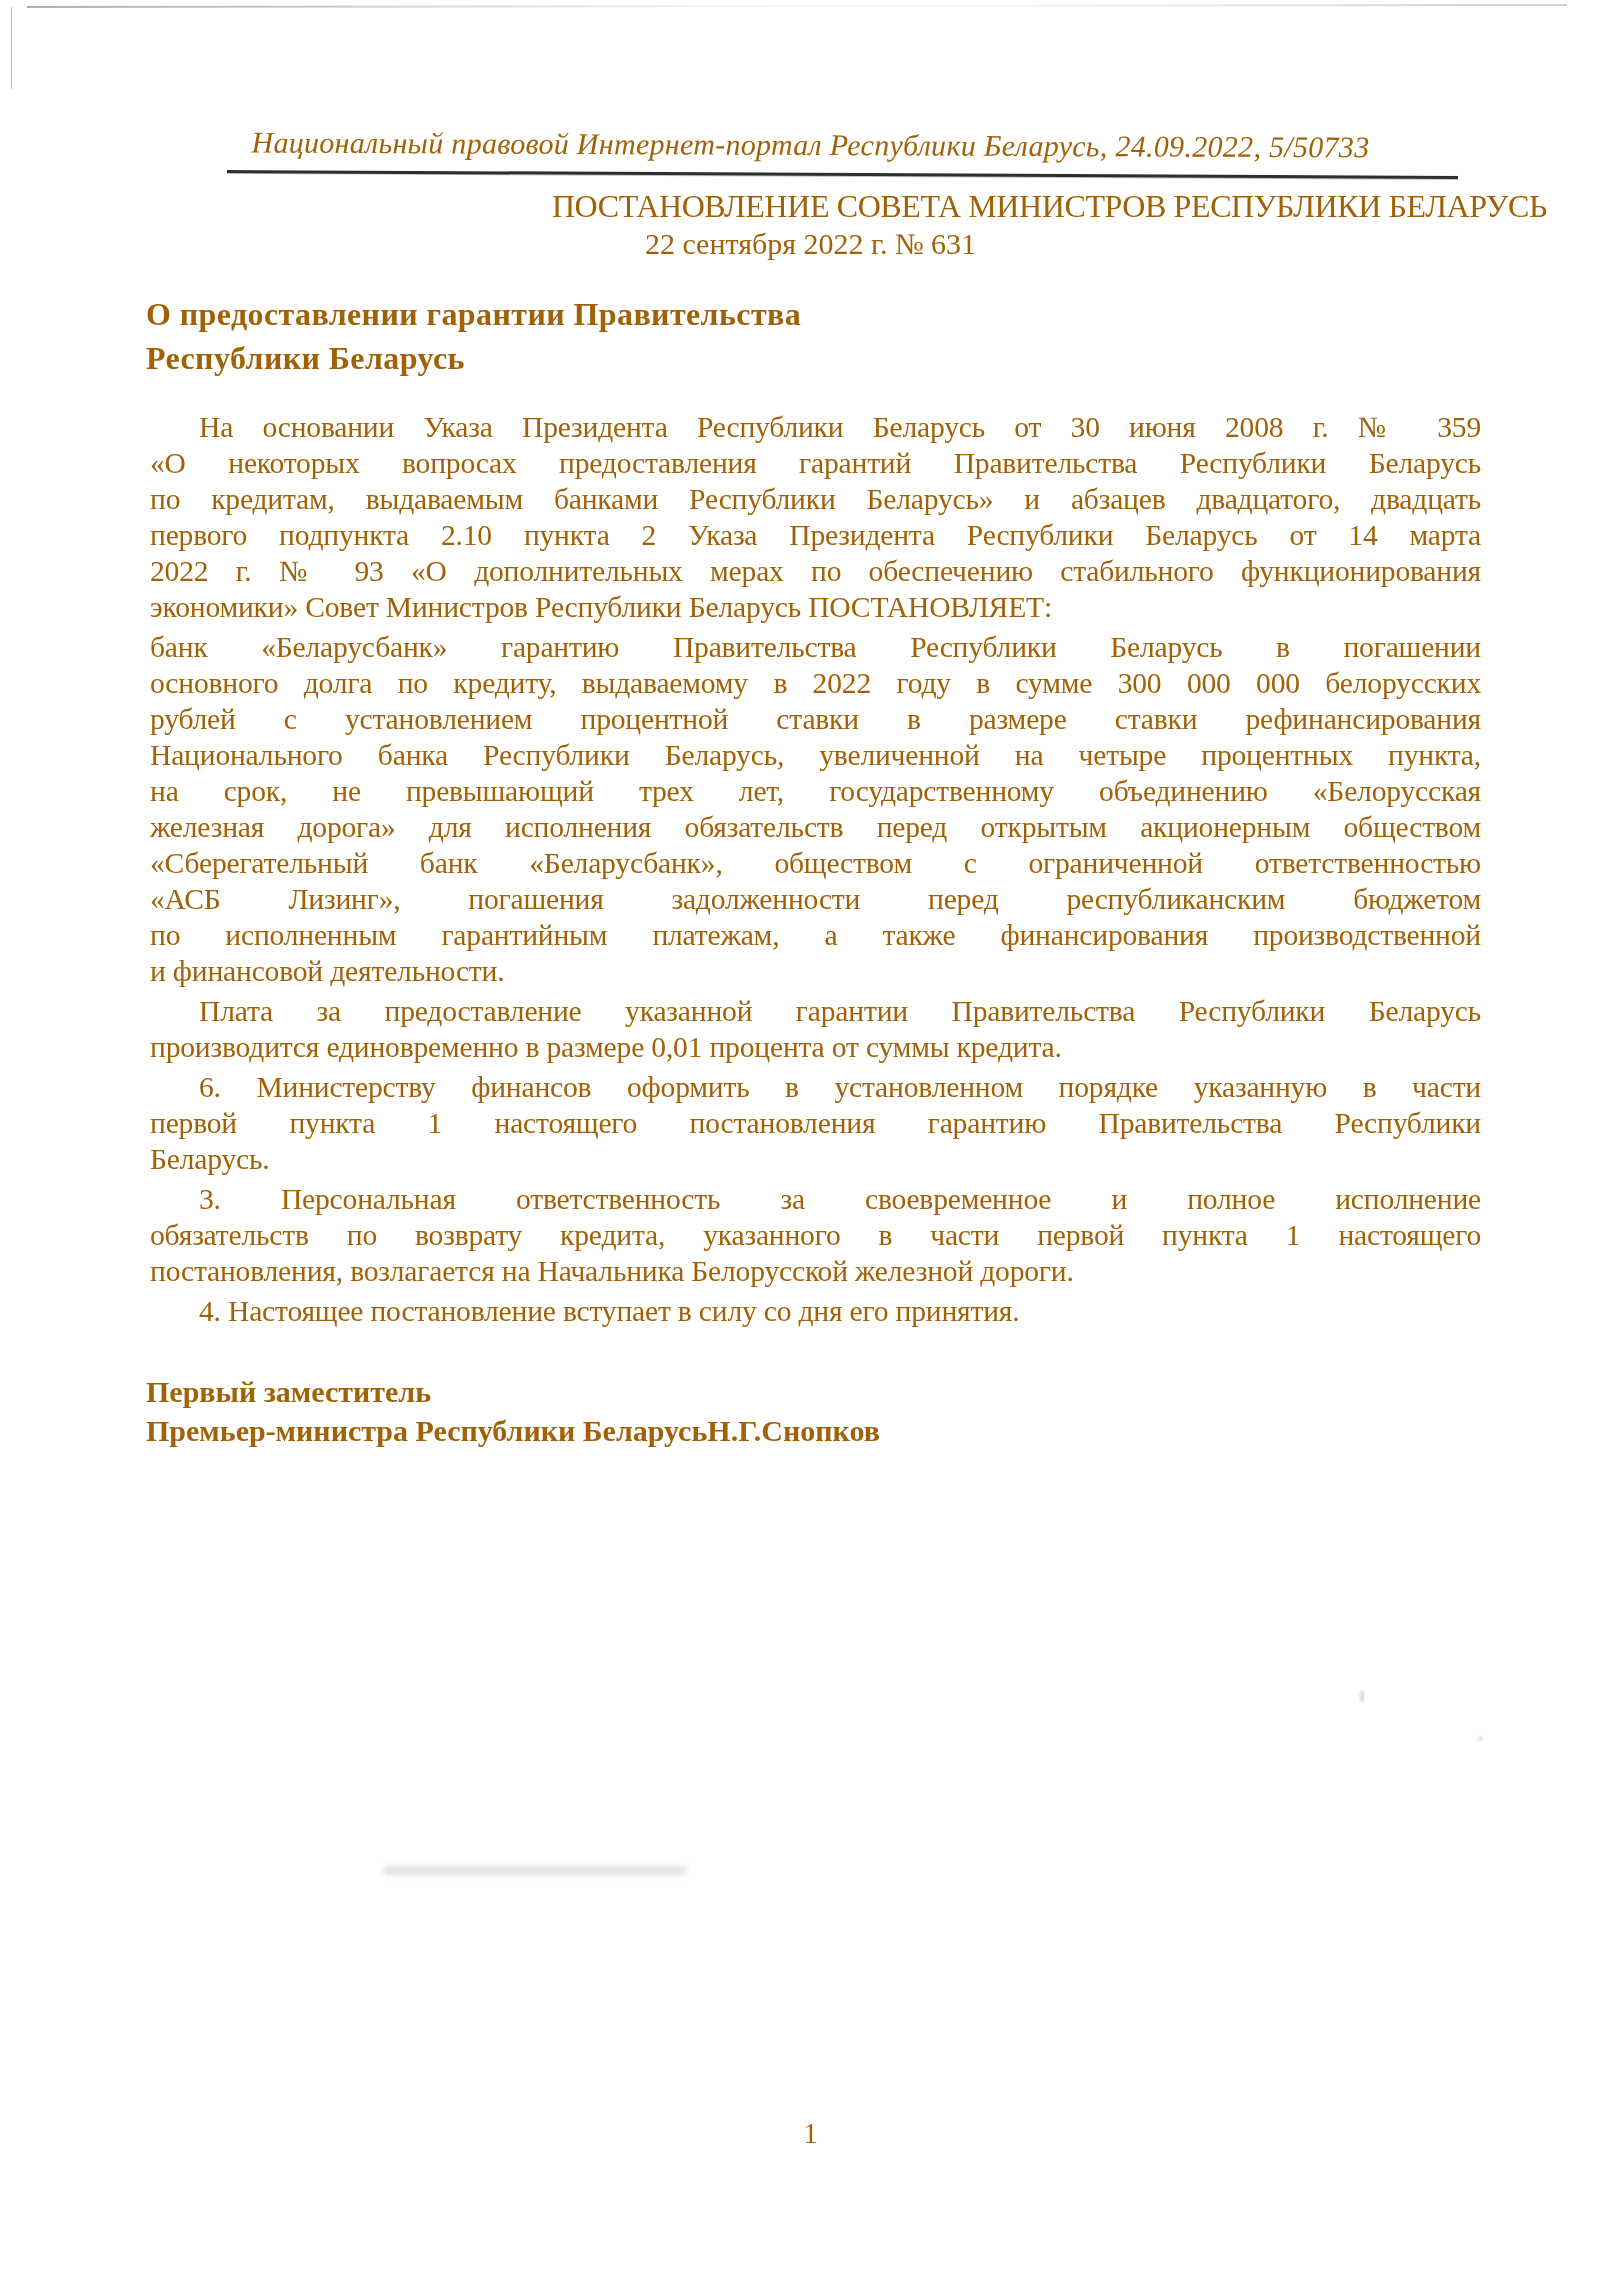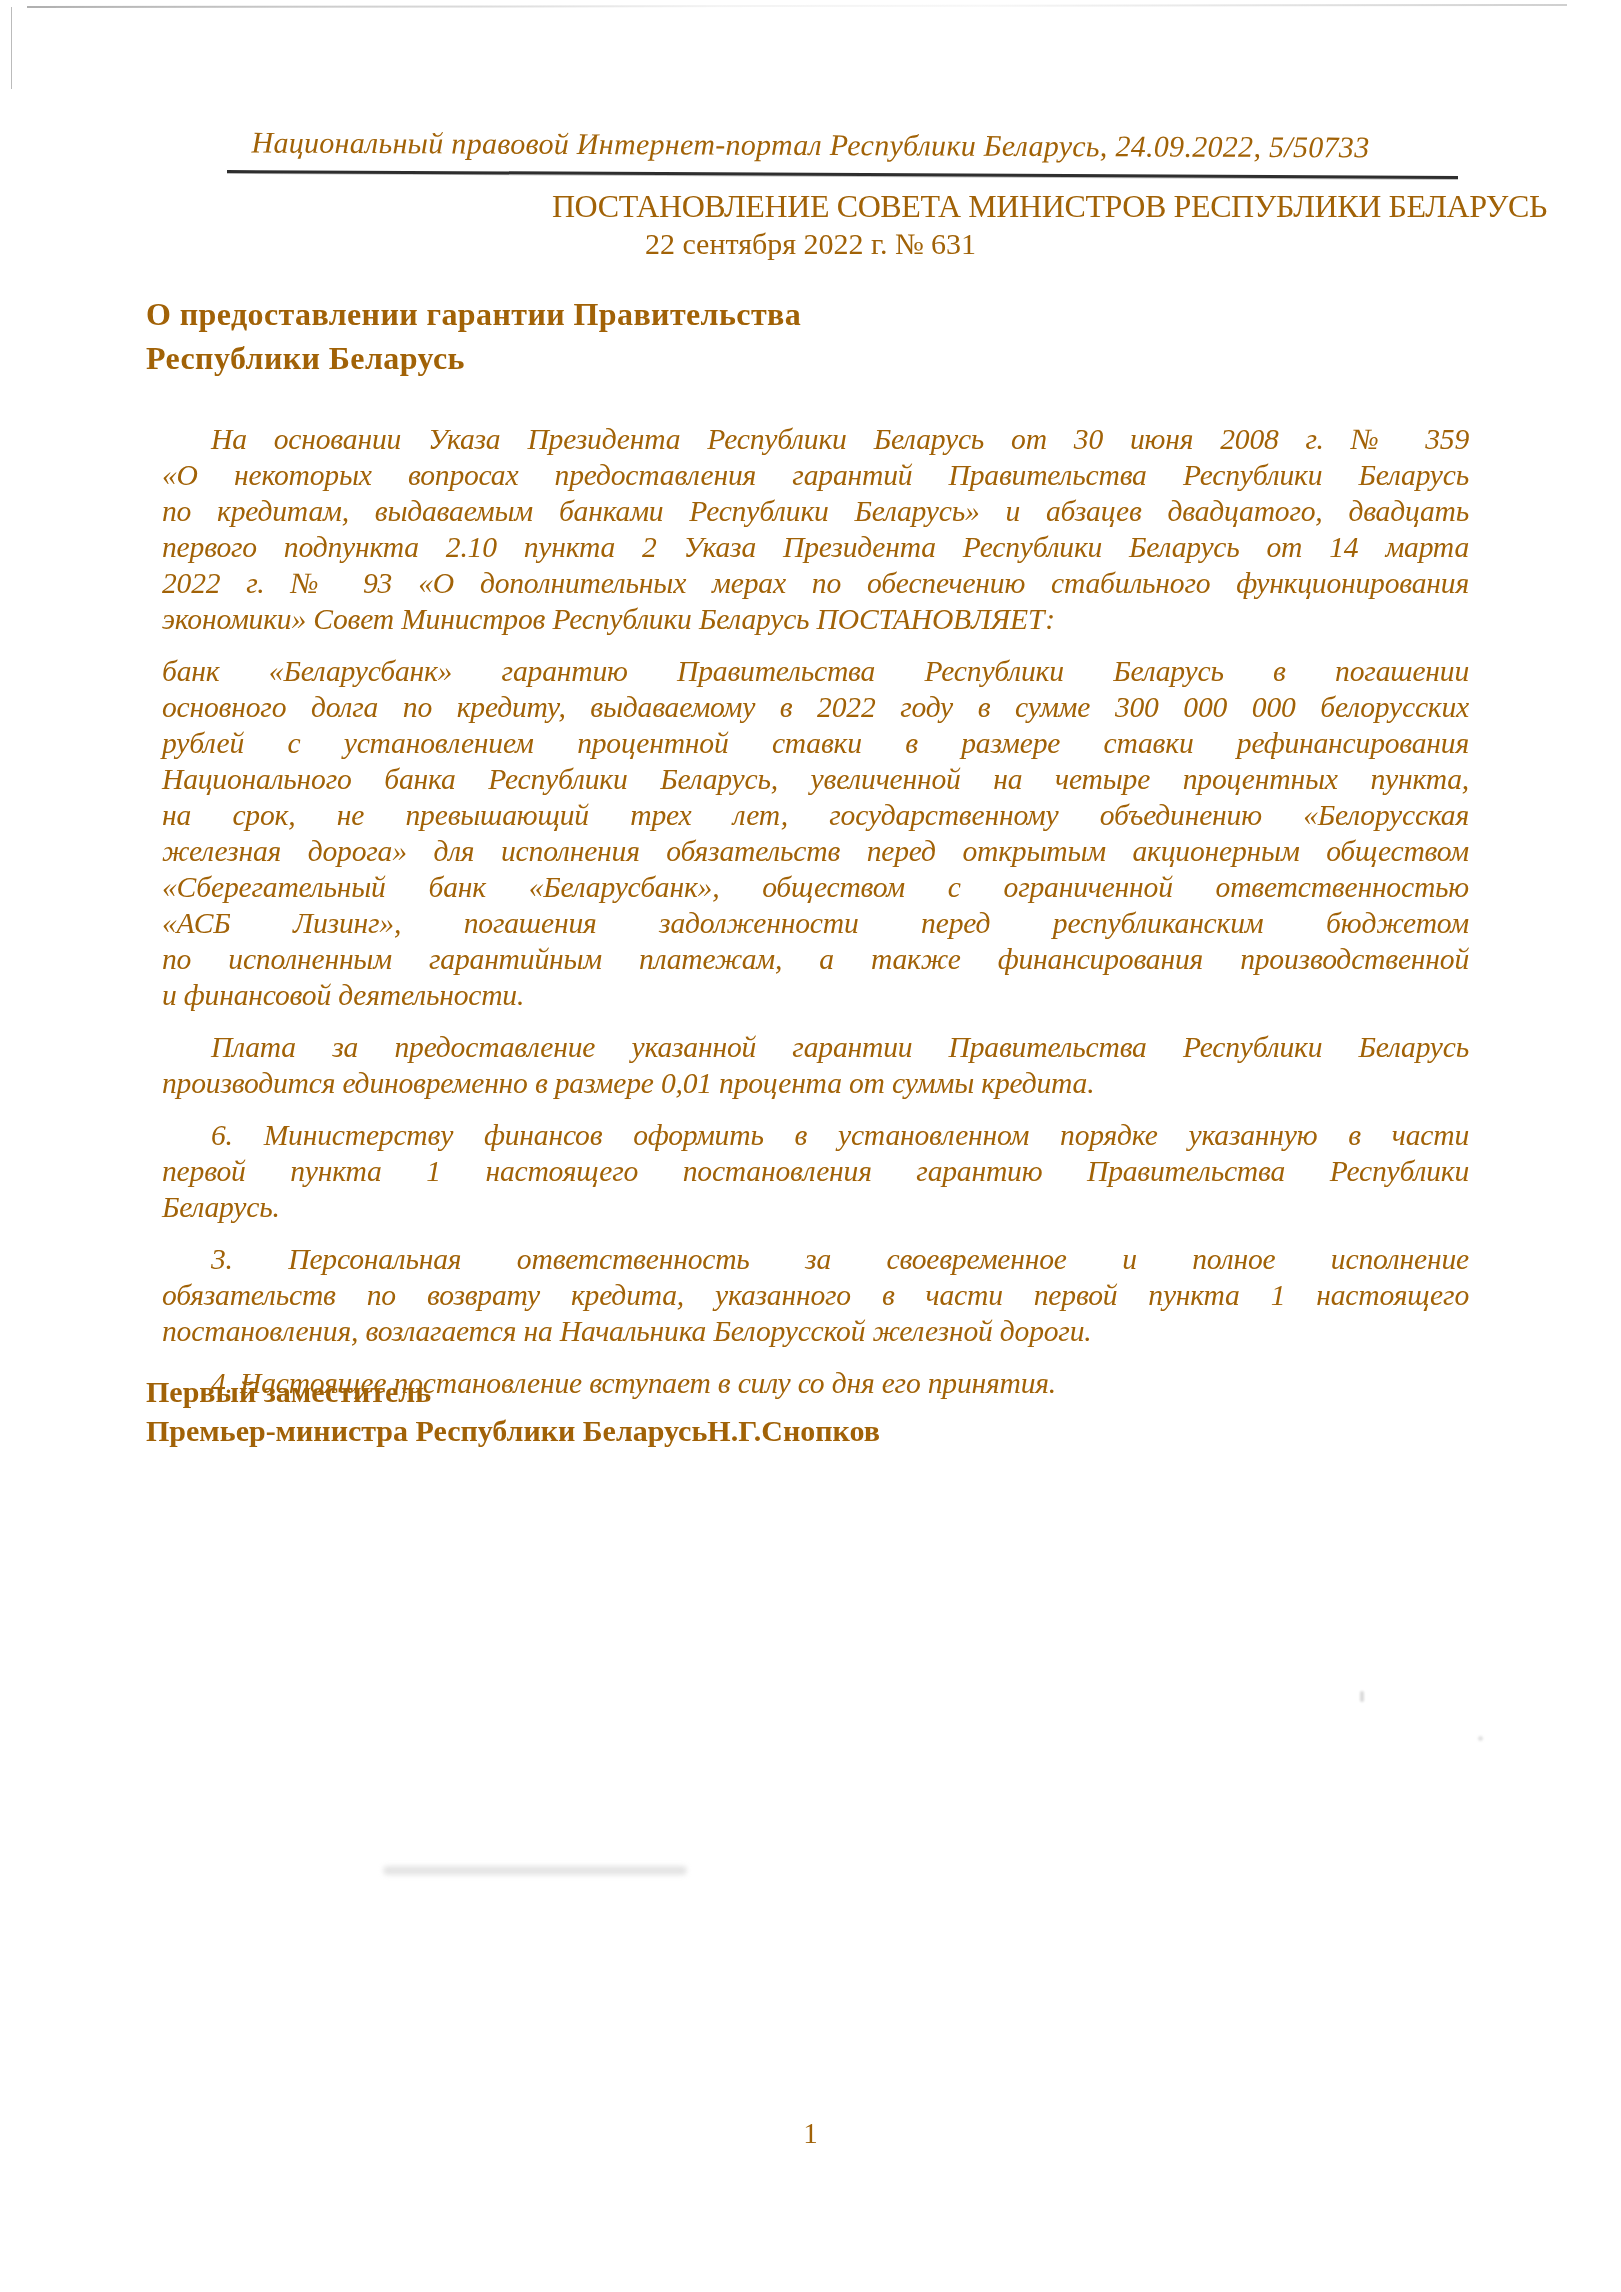--- a/index.html
+++ b/index.html
@@ -80,21 +80,21 @@
     letter-spacing: 0.4px;
   }
 
   
   .body-block {
     position: absolute; top: 405px; left: 146px; width: 1339px;
     font-size: 29.6px;
     line-height: 36px;
     letter-spacing: -0.2px;
   }
-  .paragraph { margin: 16px; font-style: italic; }
+  .paragraph { margin: 4px; }
   .line {
     text-align: justify;
     text-align-last: justify;
   }
   .line.para-first { text-indent: 49px; }
   .line.para-last { text-align-last: left; }
 
   
   .signature {
     position: absolute; top: 1372px; left: 146px; width: 1339px;

